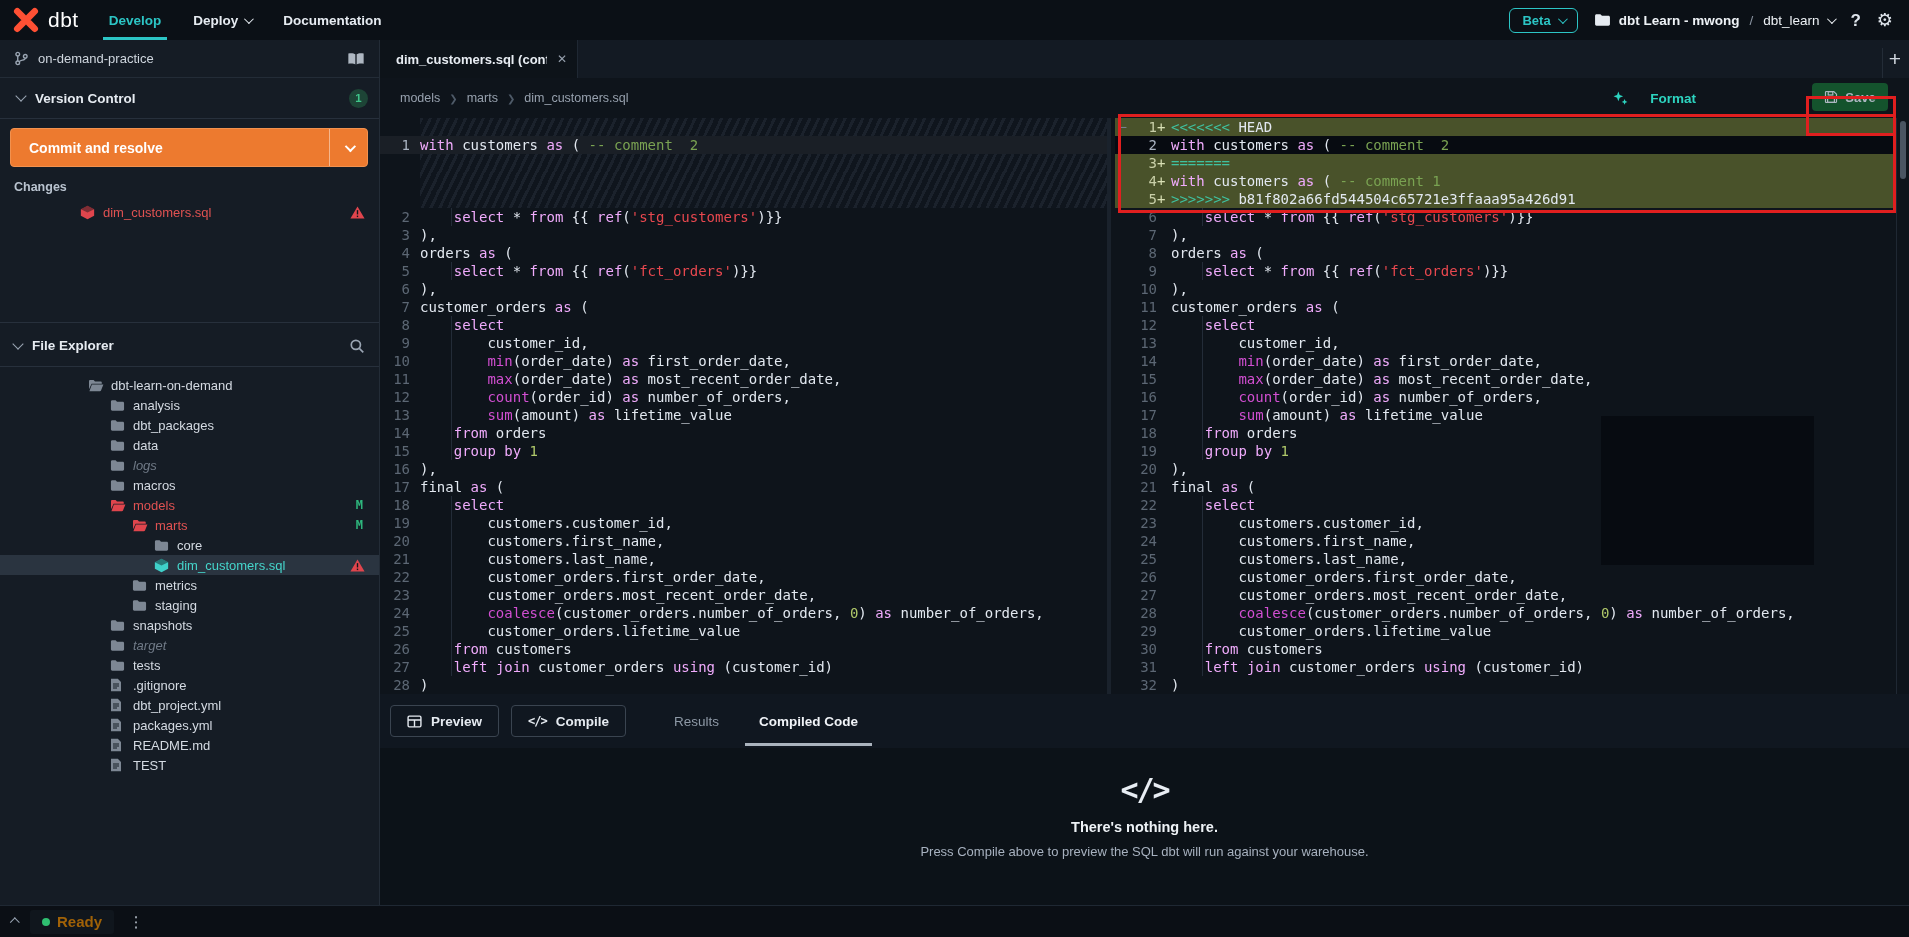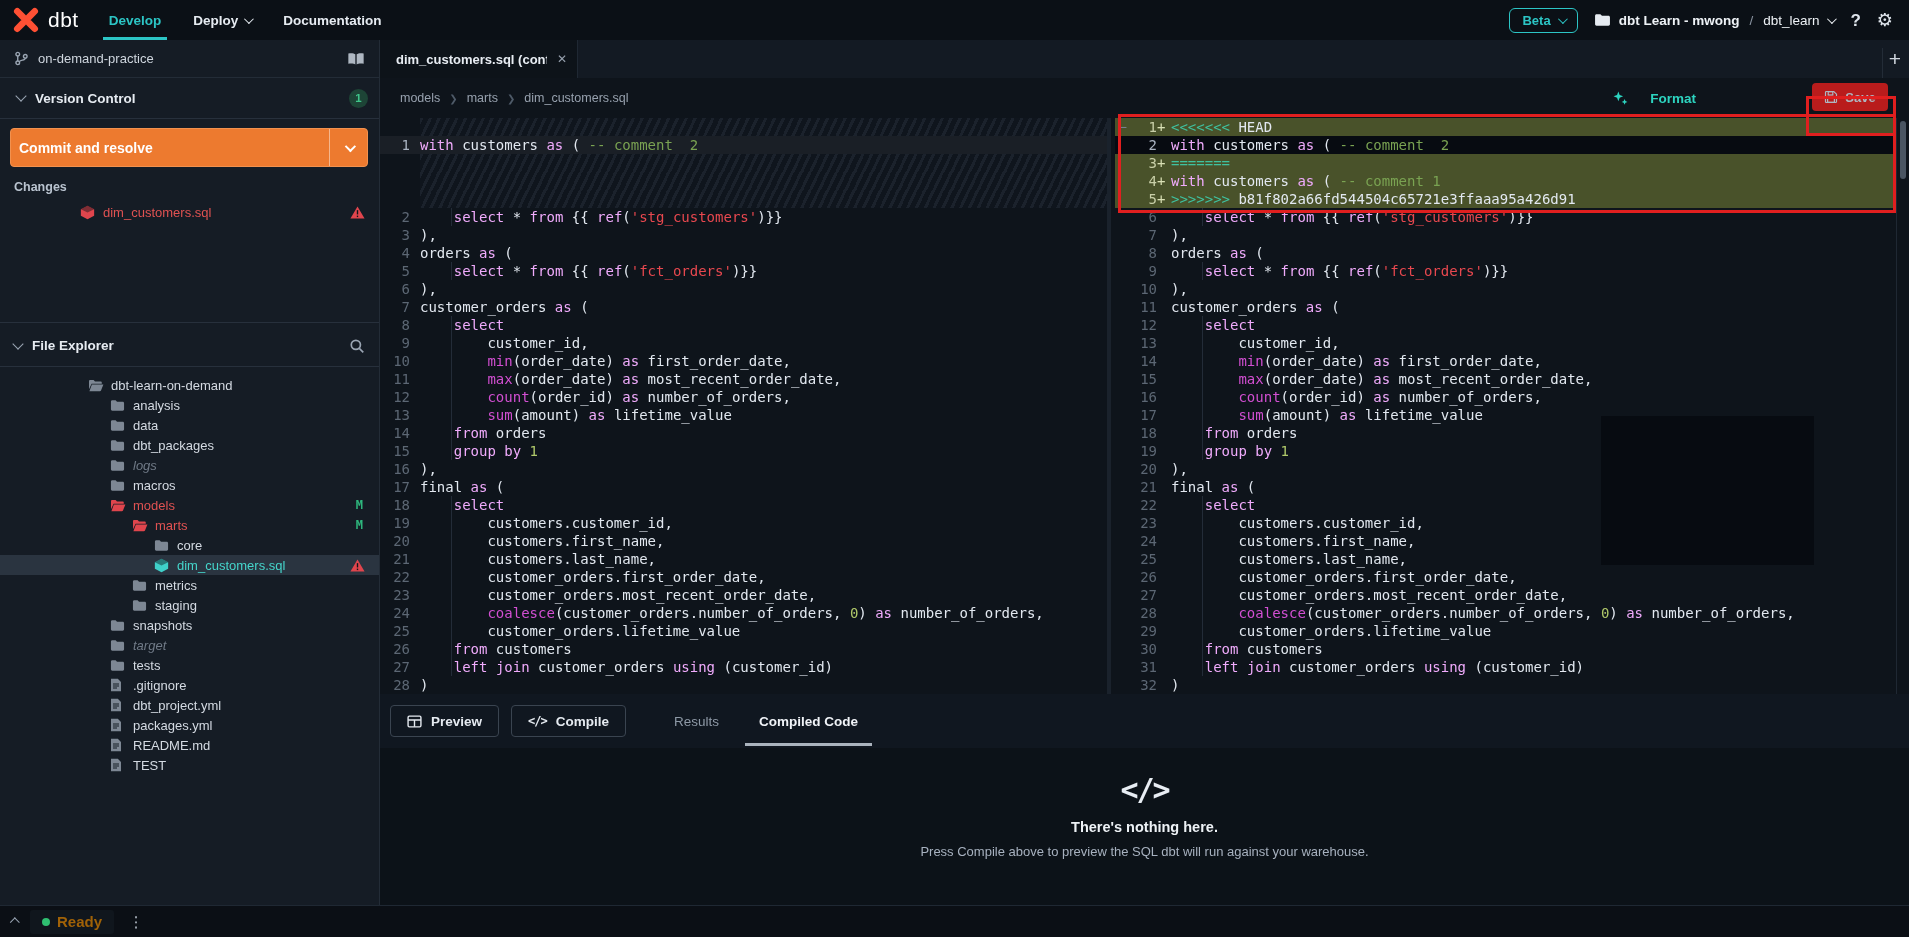--- a/index.html
+++ b/index.html
@@ -26,21 +26,21 @@
   #sidebar { position:absolute; left:0; top:40px; width:380px; height:865px; background:#151c25; border-right:1px solid #232c37; z-index:5; }
   #branch-row { position:absolute; left:0; top:0; width:100%; height:38px; display:flex; align-items:center; gap:9px; padding:0 14px; border-bottom:1px solid #232c37; font-size:13px; color:#cfd6de; }
   #branch-row .spacer { flex:1; }
   .sec-header { display:flex; align-items:center; gap:10px; padding:0 14px; font-size:13.5px; font-weight:bold; color:#e6ebf1; }
   .sec-chev { width:8px; height:8px; border-right:1.8px solid #9aa5b3; border-bottom:1.8px solid #9aa5b3; transform:rotate(45deg); margin-top:-4px; }
   #vc-header { position:absolute; left:3px; top:38px; width:100%; height:40px; }
   #vc-header .sec-header { height:40px; }
   #vc-border { position:absolute; left:0; top:78px; width:100%; height:1px; background:#27303c; }
   .count-badge { margin-left:auto; width:19px; height:19px; border-radius:50%; background:#1d4436; color:#3fc58a; font-size:11.5px; font-weight:bold; display:flex; align-items:center; justify-content:center; }
   #commit-btn { position:absolute; left:10px; top:88px; width:358px; height:39px; background:#ed7a2f; border:1px solid #f2914e; border-radius:4px; display:flex; align-items:center; cursor:pointer; }
-  #commit-btn .lbl { color:#fff; font-weight:bold; font-size:14px; padding-left:8px; }
+  #commit-btn .lbl { color:#fff; font-weight:bold; font-size:14px; padding-left:18px; }
   #commit-btn .split { margin-left:auto; width:38px; height:100%; border-left:1px solid rgba(255,255,255,.45); display:flex; align-items:center; justify-content:center; }
   #commit-btn .split .chev { color:#fff; width:8px; height:8px; border-width:2px; }
   #changes-label { position:absolute; left:14px; top:140px; font-size:12.5px; font-weight:bold; color:#b9c3cf; }
   #changes-list { position:absolute; left:0; top:162px; width:100%; }
   .change-row { height:20px; display:flex; align-items:center; cursor:pointer; }
   .change-row .cicon { margin-left:80px; width:15px; display:flex; }
   .change-row .cname { margin-left:8px; font-size:13px; color:#e05252; }
   .change-row .cwarn { margin-left:auto; margin-right:14px; display:flex; }
 
   #fe-header { position:absolute; left:0; top:282px; width:100%; height:45px; border-top:1px solid #27303c; border-bottom:1px solid #27303c; }
@@ -67,21 +67,21 @@
   #tab-active { position:absolute; left:0; top:0; width:198px; height:38px; background:#0d1319; border-right:1px solid #1f2833; display:flex; align-items:center; padding:0 10px 0 16px; cursor:pointer; }
   #tab-active .tlabel { font-size:13px; color:#e8edf3; font-weight:bold; white-space:nowrap; overflow:hidden; }
   #tab-active .tclose { margin-left:10px; color:#96a0ad; font-size:12px; cursor:pointer; }
   #newtab-btn { position:absolute; right:8px; top:0; height:38px; display:flex; align-items:center; color:#cfd6de; font-size:21px; cursor:pointer; }
   #tabstrip .rail-sep { position:absolute; right:26px; top:8px; bottom:-600px; width:1px; background:#232c37; }
 
   #ed-toolbar { position:absolute; left:0; top:38px; width:100%; height:40px; background:#0e141b; display:flex; align-items:center; }
   #breadcrumb { display:flex; align-items:center; gap:9px; padding-left:20px; font-size:12.5px; color:#97a1ae; }
   #breadcrumb .sep { color:#4e5a68; font-size:10px; }
   #format-btn { position:absolute; right:213px; top:7px; height:26px; display:flex; align-items:center; gap:22px; color:#2dd4c0; font-size:13.5px; font-weight:bold; cursor:pointer; }
-  #save-btn { position:absolute; right:21px; top:5px; width:76px; height:28px; background:#b91c1c; border-radius:4px; display:flex; align-items:center; justify-content:center; gap:7px; color:#aeb7c2; font-size:13px; font-weight:bold; cursor:pointer; }
+  #save-btn { position:absolute; right:21px; top:5px; width:76px; height:28px; background:#14532d; border-radius:4px; display:flex; align-items:center; justify-content:center; gap:7px; color:#aeb7c2; font-size:13px; font-weight:bold; cursor:pointer; }
 
   
   #code-area { position:absolute; left:0; top:78px; width:100%; height:576px; overflow:hidden; background:#0e141b; }
   .pane { position:absolute; top:0; height:100%; font-family:"DejaVu Sans Mono", monospace; font-size:14px; line-height:18px; }
   #pane-left { left:0; width:731px; border-right:4px solid #1a222c; }
   #pane-right { left:735px; width:781px; }
   #scroll-rail { position:absolute; right:0; top:0; width:13px; height:100%; border-left:1px solid #1f2833; background:#0e141b; }
   #scroll-thumb { position:absolute; right:3px; top:3px; width:6px; height:58px; border-radius:3px; background:#4a5562; }
   .crow { position:relative; height:18px; display:flex; white-space:pre; }
   .crow .fold { width:16px; color:#7a8595; text-align:center; font-size:12px; }
@@ -261,30 +261,30 @@
         </span>
     <span class="tname">analysis</span>
 
   </div>
       <div class="tree-row   ">
     <span class="ticon" style="margin-left:110px">
           <svg width="15" height="13" viewBox="0 0 16 13" fill="currentColor">
             <path d="M1 2.4 C1 1.6 1.6 1 2.4 1 H6 L7.5 2.6 H13.6 C14.4 2.6 15 3.2 15 4 V10.6 C15 11.4 14.4 12 13.6 12 H2.4 C1.6 12 1 11.4 1 10.6 Z"></path>
           </svg>
         </span>
+    <span class="tname">dbt_packages</span>
+
+  </div>
+      <div class="tree-row   ">
+    <span class="ticon" style="margin-left:110px">
+          <svg width="15" height="13" viewBox="0 0 16 13" fill="currentColor">
+            <path d="M1 2.4 C1 1.6 1.6 1 2.4 1 H6 L7.5 2.6 H13.6 C14.4 2.6 15 3.2 15 4 V10.6 C15 11.4 14.4 12 13.6 12 H2.4 C1.6 12 1 11.4 1 10.6 Z"></path>
+          </svg>
+        </span>
     <span class="tname">data</span>
-
-  </div>
-      <div class="tree-row   ">
-    <span class="ticon" style="margin-left:110px">
-          <svg width="15" height="13" viewBox="0 0 16 13" fill="currentColor">
-            <path d="M1 2.4 C1 1.6 1.6 1 2.4 1 H6 L7.5 2.6 H13.6 C14.4 2.6 15 3.2 15 4 V10.6 C15 11.4 14.4 12 13.6 12 H2.4 C1.6 12 1 11.4 1 10.6 Z"></path>
-          </svg>
-        </span>
-    <span class="tname">dbt_packages</span>
 
   </div>
       <div class="tree-row italic  ">
     <span class="ticon" style="margin-left:110px">
           <svg width="15" height="13" viewBox="0 0 16 13" fill="currentColor">
             <path d="M1 2.4 C1 1.6 1.6 1 2.4 1 H6 L7.5 2.6 H13.6 C14.4 2.6 15 3.2 15 4 V10.6 C15 11.4 14.4 12 13.6 12 H2.4 C1.6 12 1 11.4 1 10.6 Z"></path>
           </svg>
         </span>
     <span class="tname">logs</span>
 

